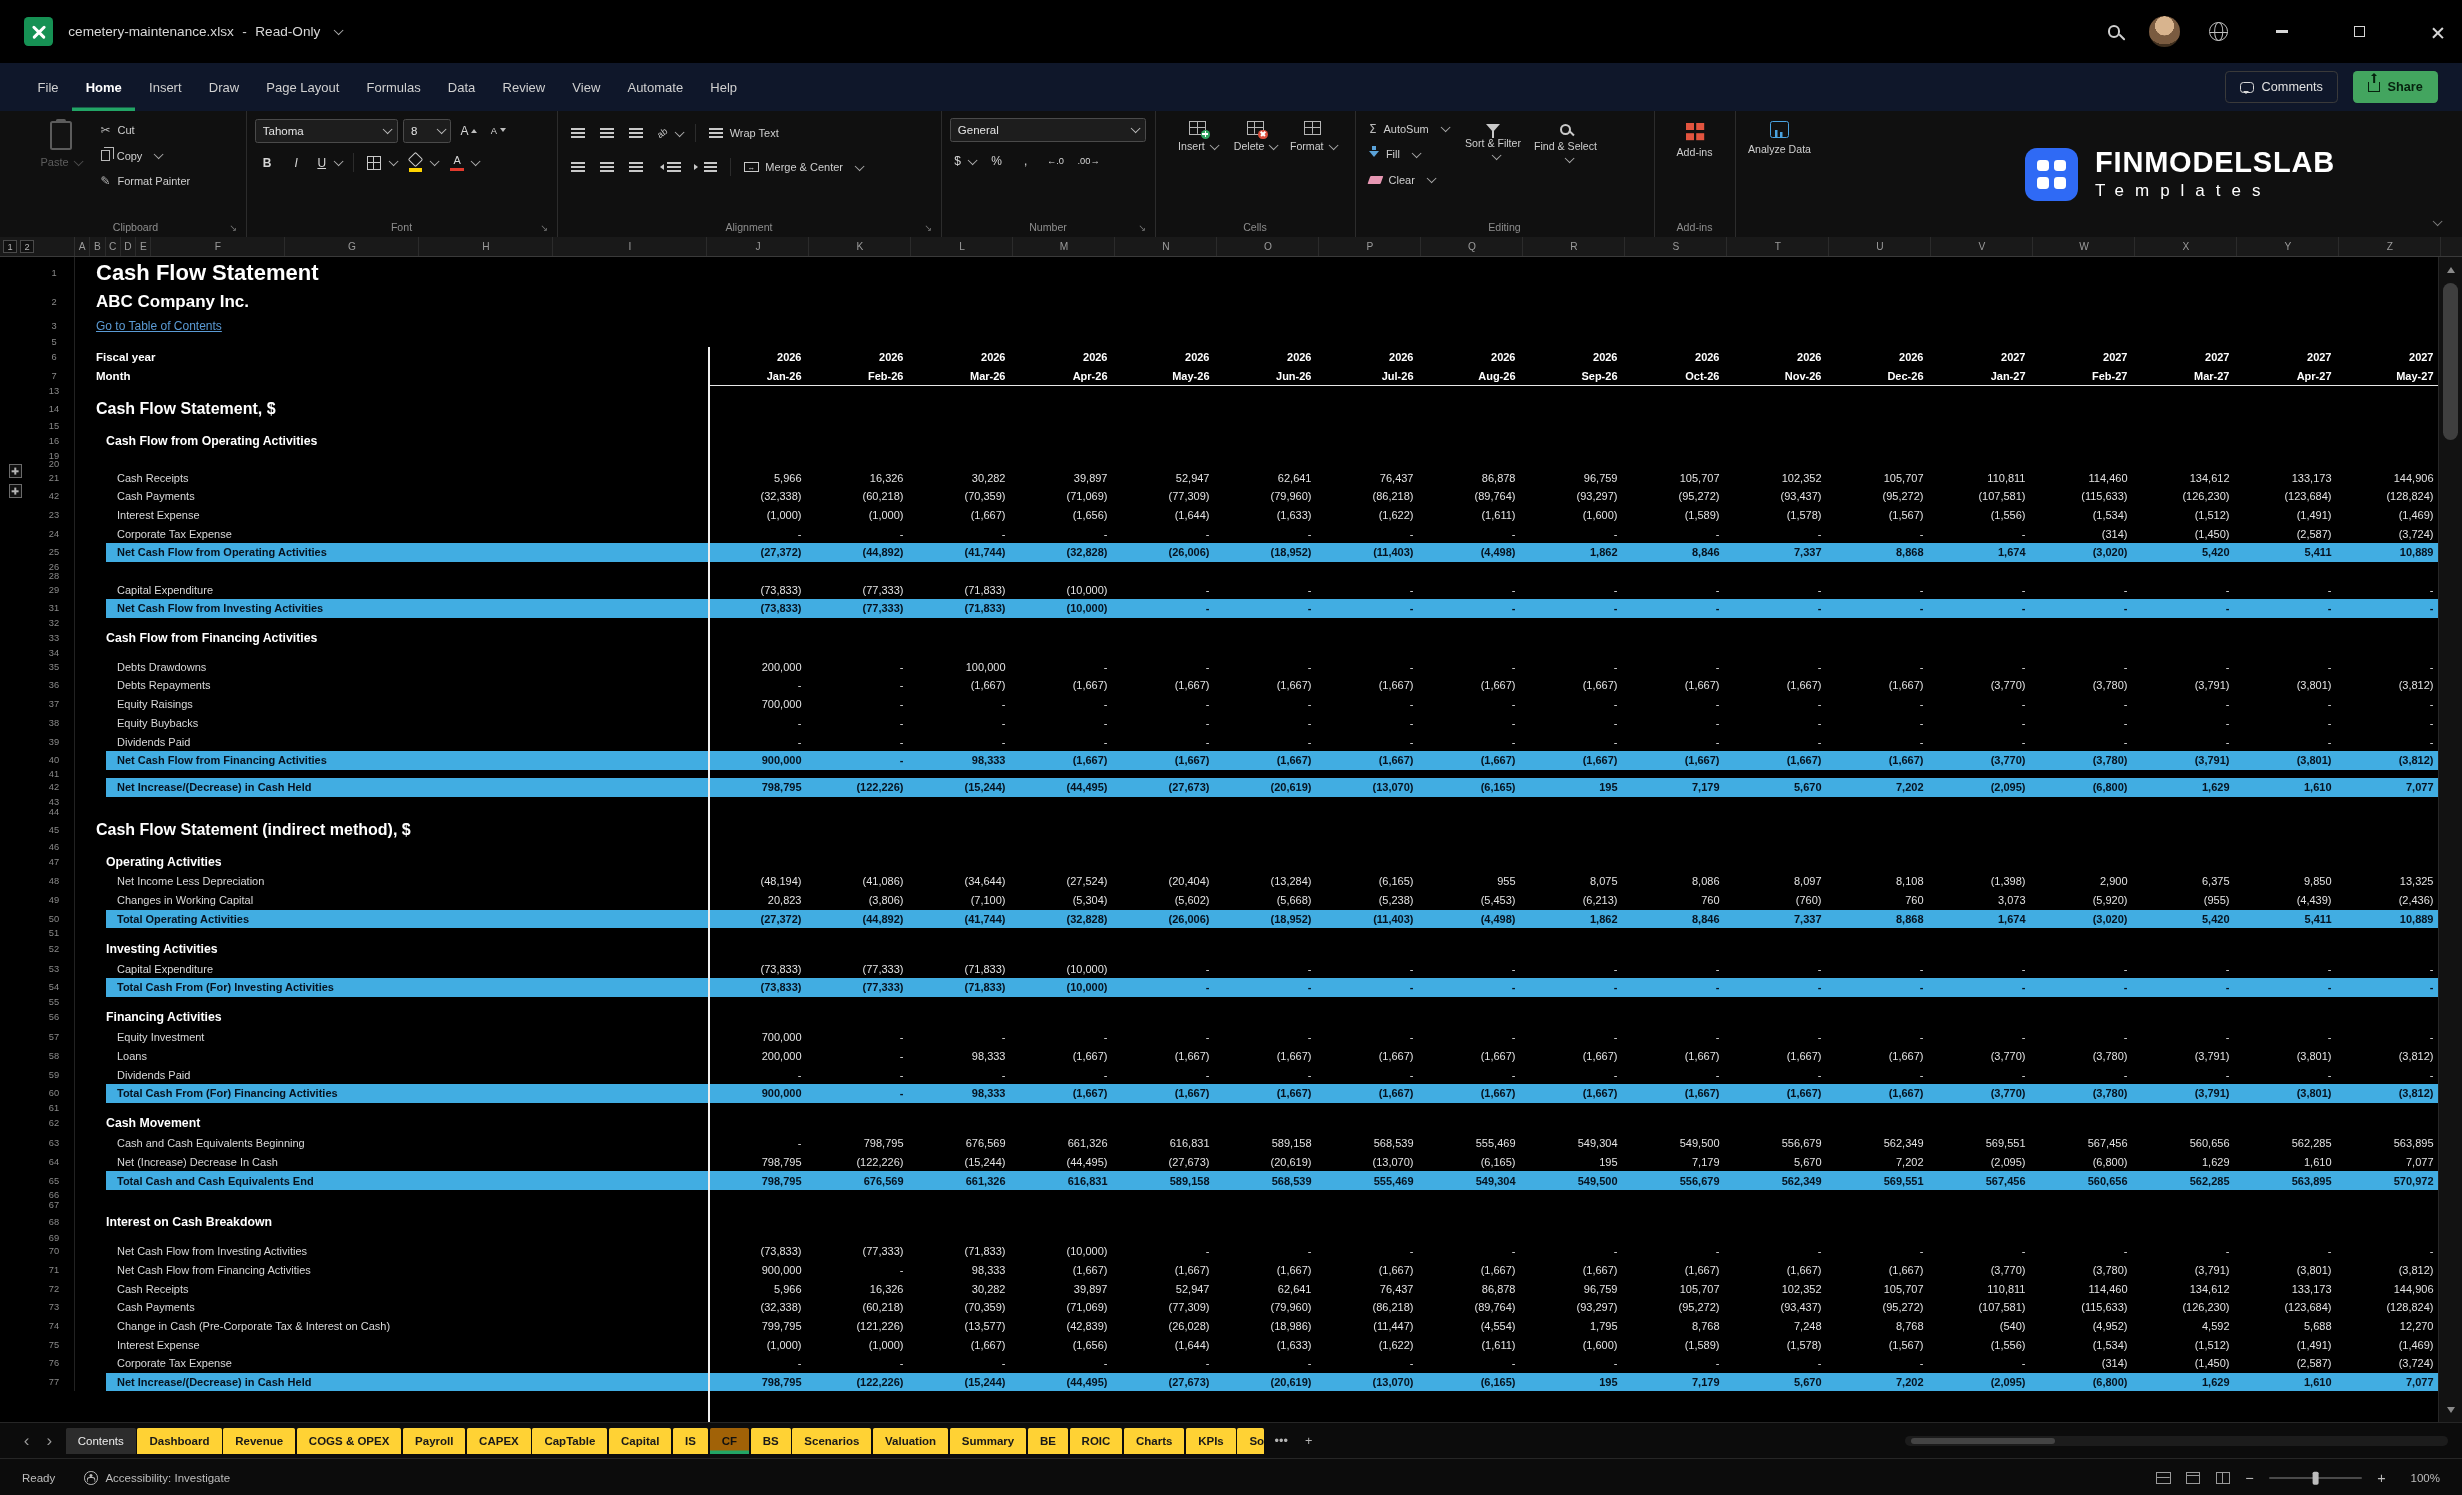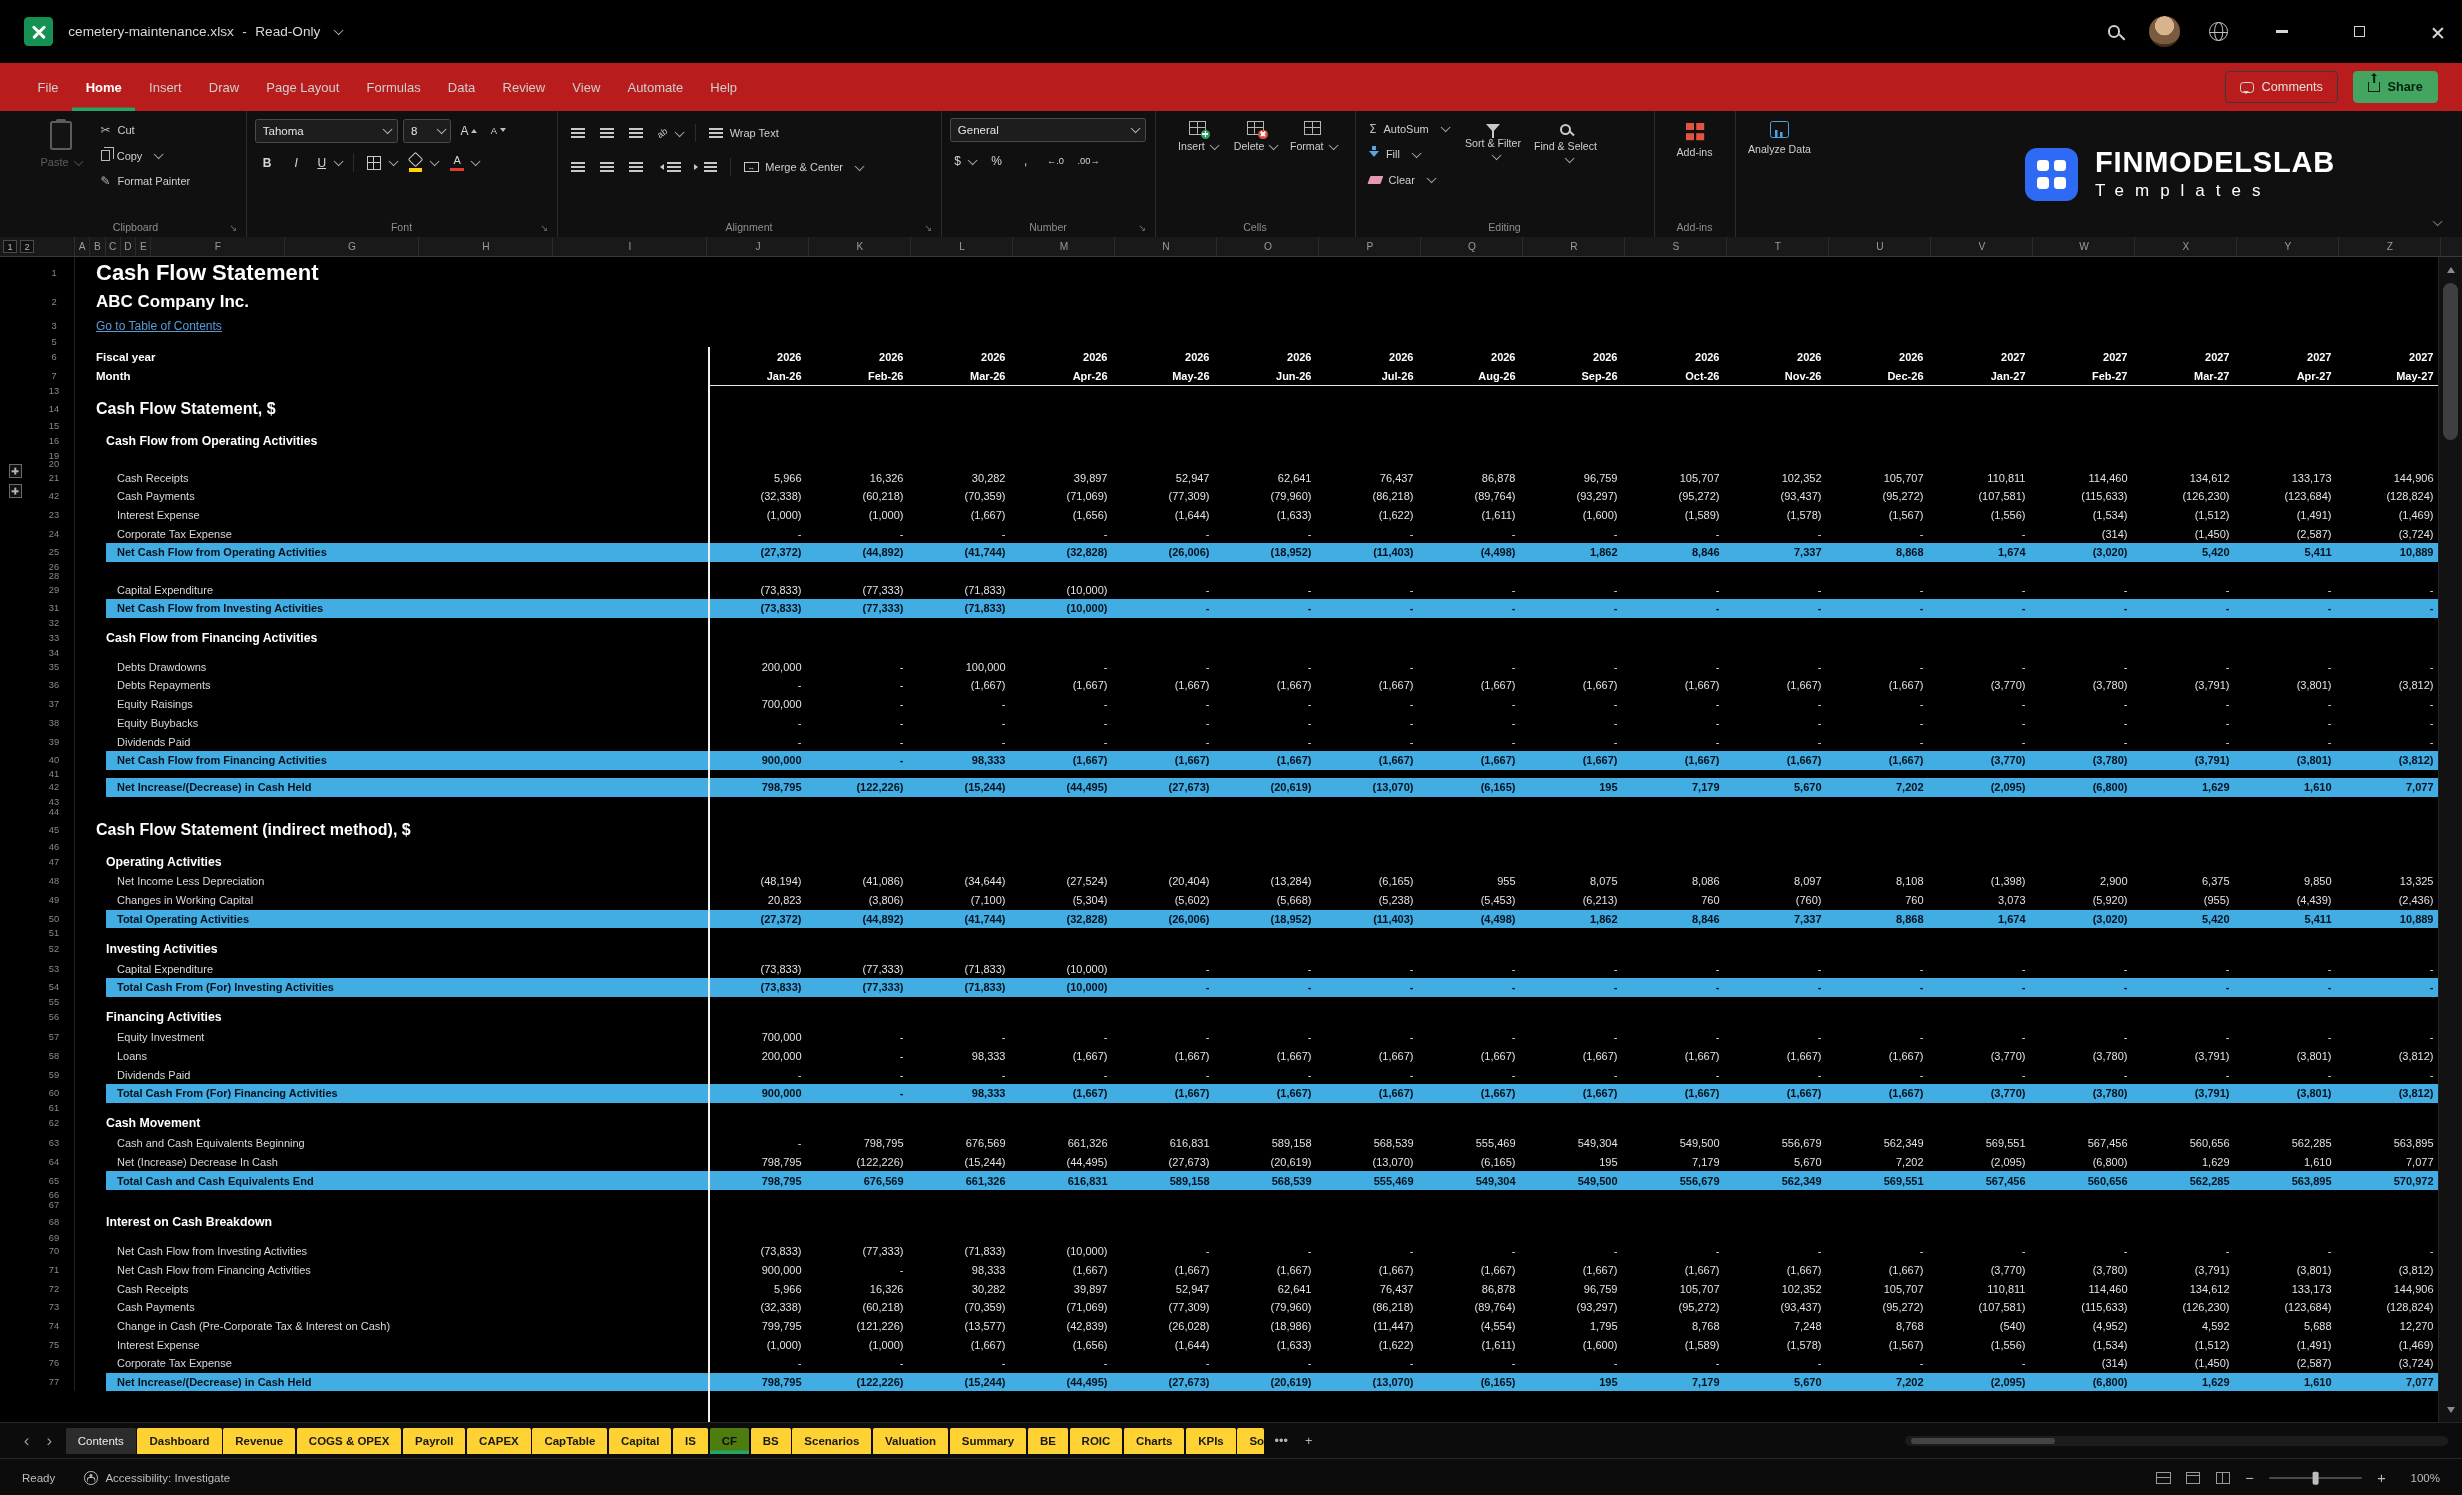--- a/index.html
+++ b/index.html
@@ -28,21 +28,21 @@
   .i-globe::after{content:"";position:absolute;left:50%;top:-0.8px;bottom:-0.8px;width:7.6px;transform:translateX(-50%);border:1.7px solid #bfbfbf;border-radius:50%}
   .winbtn{width:49px;height:63px;display:flex;align-items:center;justify-content:center}
   .i-min{width:12px;height:2.1px;background:#d6d6d6}
   .i-max{width:10.2px;height:10.2px;border:1.7px solid #d6d6d6;position:relative;background:#000}
   .i-max::before{content:"";position:absolute;top:-4.2px;left:2.5px;width:10.2px;height:10.2px;border:1.7px solid #d6d6d6;z-index:-1}
   .i-close{width:13.6px;height:13.6px;position:relative}
   .i-close::before,.i-close::after{content:"";position:absolute;top:50%;left:0;width:13.6px;height:2.1px;background:#d6d6d6}
   .i-close::before{transform:rotate(45deg)}.i-close::after{transform:rotate(-45deg)}
 
   
-  .menubar{height:48px;background:#b91c1c;display:flex;align-items:center;padding:0 24px}
+  .menubar{height:48px;background:#0f172a;display:flex;align-items:center;padding:0 24px}
   .mtabs{display:flex;align-items:stretch;height:100%}
   .mtab{padding:0 13.6px;display:flex;align-items:center;font-size:13px;color:#d0d0d0;cursor:default}
   .mtab.active{color:#fff;font-weight:700;box-shadow:inset 0 -3.4px 0 var(--green)}
   .mb-right{margin-left:auto;display:flex;gap:15px;align-items:center}
   .btn-comments{display:flex;align-items:center;gap:7.6px;border:0.8px solid #3a3a3a;border-radius:4.2px;height:32px;padding:0 13.6px;font-size:12.7px;color:#e0e0e0}
   .i-bubble{width:14.4px;height:11px;border:1.7px solid #d9d9d9;border-radius:3.4px;position:relative}
   .i-bubble::after{content:"";position:absolute;left:2.5px;bottom:-5.1px;border:3.4px solid transparent;border-top-color:#d9d9d9}
   .btn-share{display:flex;align-items:center;gap:7.6px;background:#43a55f;border-radius:4.2px;height:32px;padding:0 15.3px;font-size:12.7px;font-weight:700;color:#06220e}
   .i-share{width:12px;height:10.2px;border:1.7px solid #06220e;border-top:none;position:relative}
   .i-share::before{content:"";position:absolute;left:50%;top:-7.6px;width:1.7px;height:8.5px;background:#06220e;transform:translateX(-50%)}
@@ -140,21 +140,21 @@
   .tri-s{width:0;height:0;border:4.2px solid transparent;border-top:6px solid #8a8a8a}
   .vs-thumb{position:absolute;left:4.2px;width:15.3px;top:25.5px;height:157px;background:#3f3f3f;border-radius:7.6px}
 
   
   .tabbar{height:36px;background:#0c0c0c;border-top:0.8px solid #262626;display:flex;align-items:center;padding-left:15.3px;position:relative}
   .navarr{font-size:17px;color:#9a9a9a;padding:0 8.5px}
   .stabs{display:flex;align-items:center;height:100%;margin-left:5.1px}
   .stab{height:25.5px;display:flex;align-items:center;padding:0 12px;margin-right:1.7px;font-size:11.5px;border-radius:1.7px 1.7px 0 0;white-space:nowrap}
   .stab.dark{background:#2c2c2c;color:#ececec}
   .stab.y{background:var(--yellow);color:#191919;font-weight:600}
-  .stab.active{background:#4d7c0f;color:#111;font-weight:700;box-shadow:inset 0 -3.4px 0 var(--green)}
+  .stab.active{background:#a16207;color:#111;font-weight:700;box-shadow:inset 0 -3.4px 0 var(--green)}
   .stab.y-clip{background:var(--yellow);color:#191919;font-weight:600;width:27px;overflow:hidden;padding-right:0}
   .tab-more,.tab-add{color:#b5b5b5;font-size:12.7px;padding:0 8.5px}
   .hscroll{position:absolute;right:13.6px;top:50%;transform:translateY(-50%);width:543px;height:10.2px;background:#1c1c1c;border-radius:5.1px}
   .hs-thumb{position:absolute;left:5.1px;top:1.7px;width:144px;height:6.8px;background:#444;border-radius:3.4px}
 
   
   .statusbar{height:38px;background:#0c0c0c;border-top:0.8px solid #262626;display:flex;align-items:center;padding:0 22px;font-size:11.5px;color:#bdbdbd}
   .i-acc{width:13.6px;height:13.6px;border:1.3px solid #bdbdbd;border-radius:50%;position:relative;margin-right:7.6px}
   .i-acc::before{content:"";position:absolute;top:2.1px;left:50%;transform:translateX(-50%);width:3px;height:3px;background:#bdbdbd;border-radius:50%}
   .i-acc::after{content:"";position:absolute;bottom:1.3px;left:50%;transform:translateX(-50%);width:6.8px;height:4.2px;border:1.3px solid #bdbdbd;border-bottom:none;border-radius:3.4px 3.4px 0 0}

